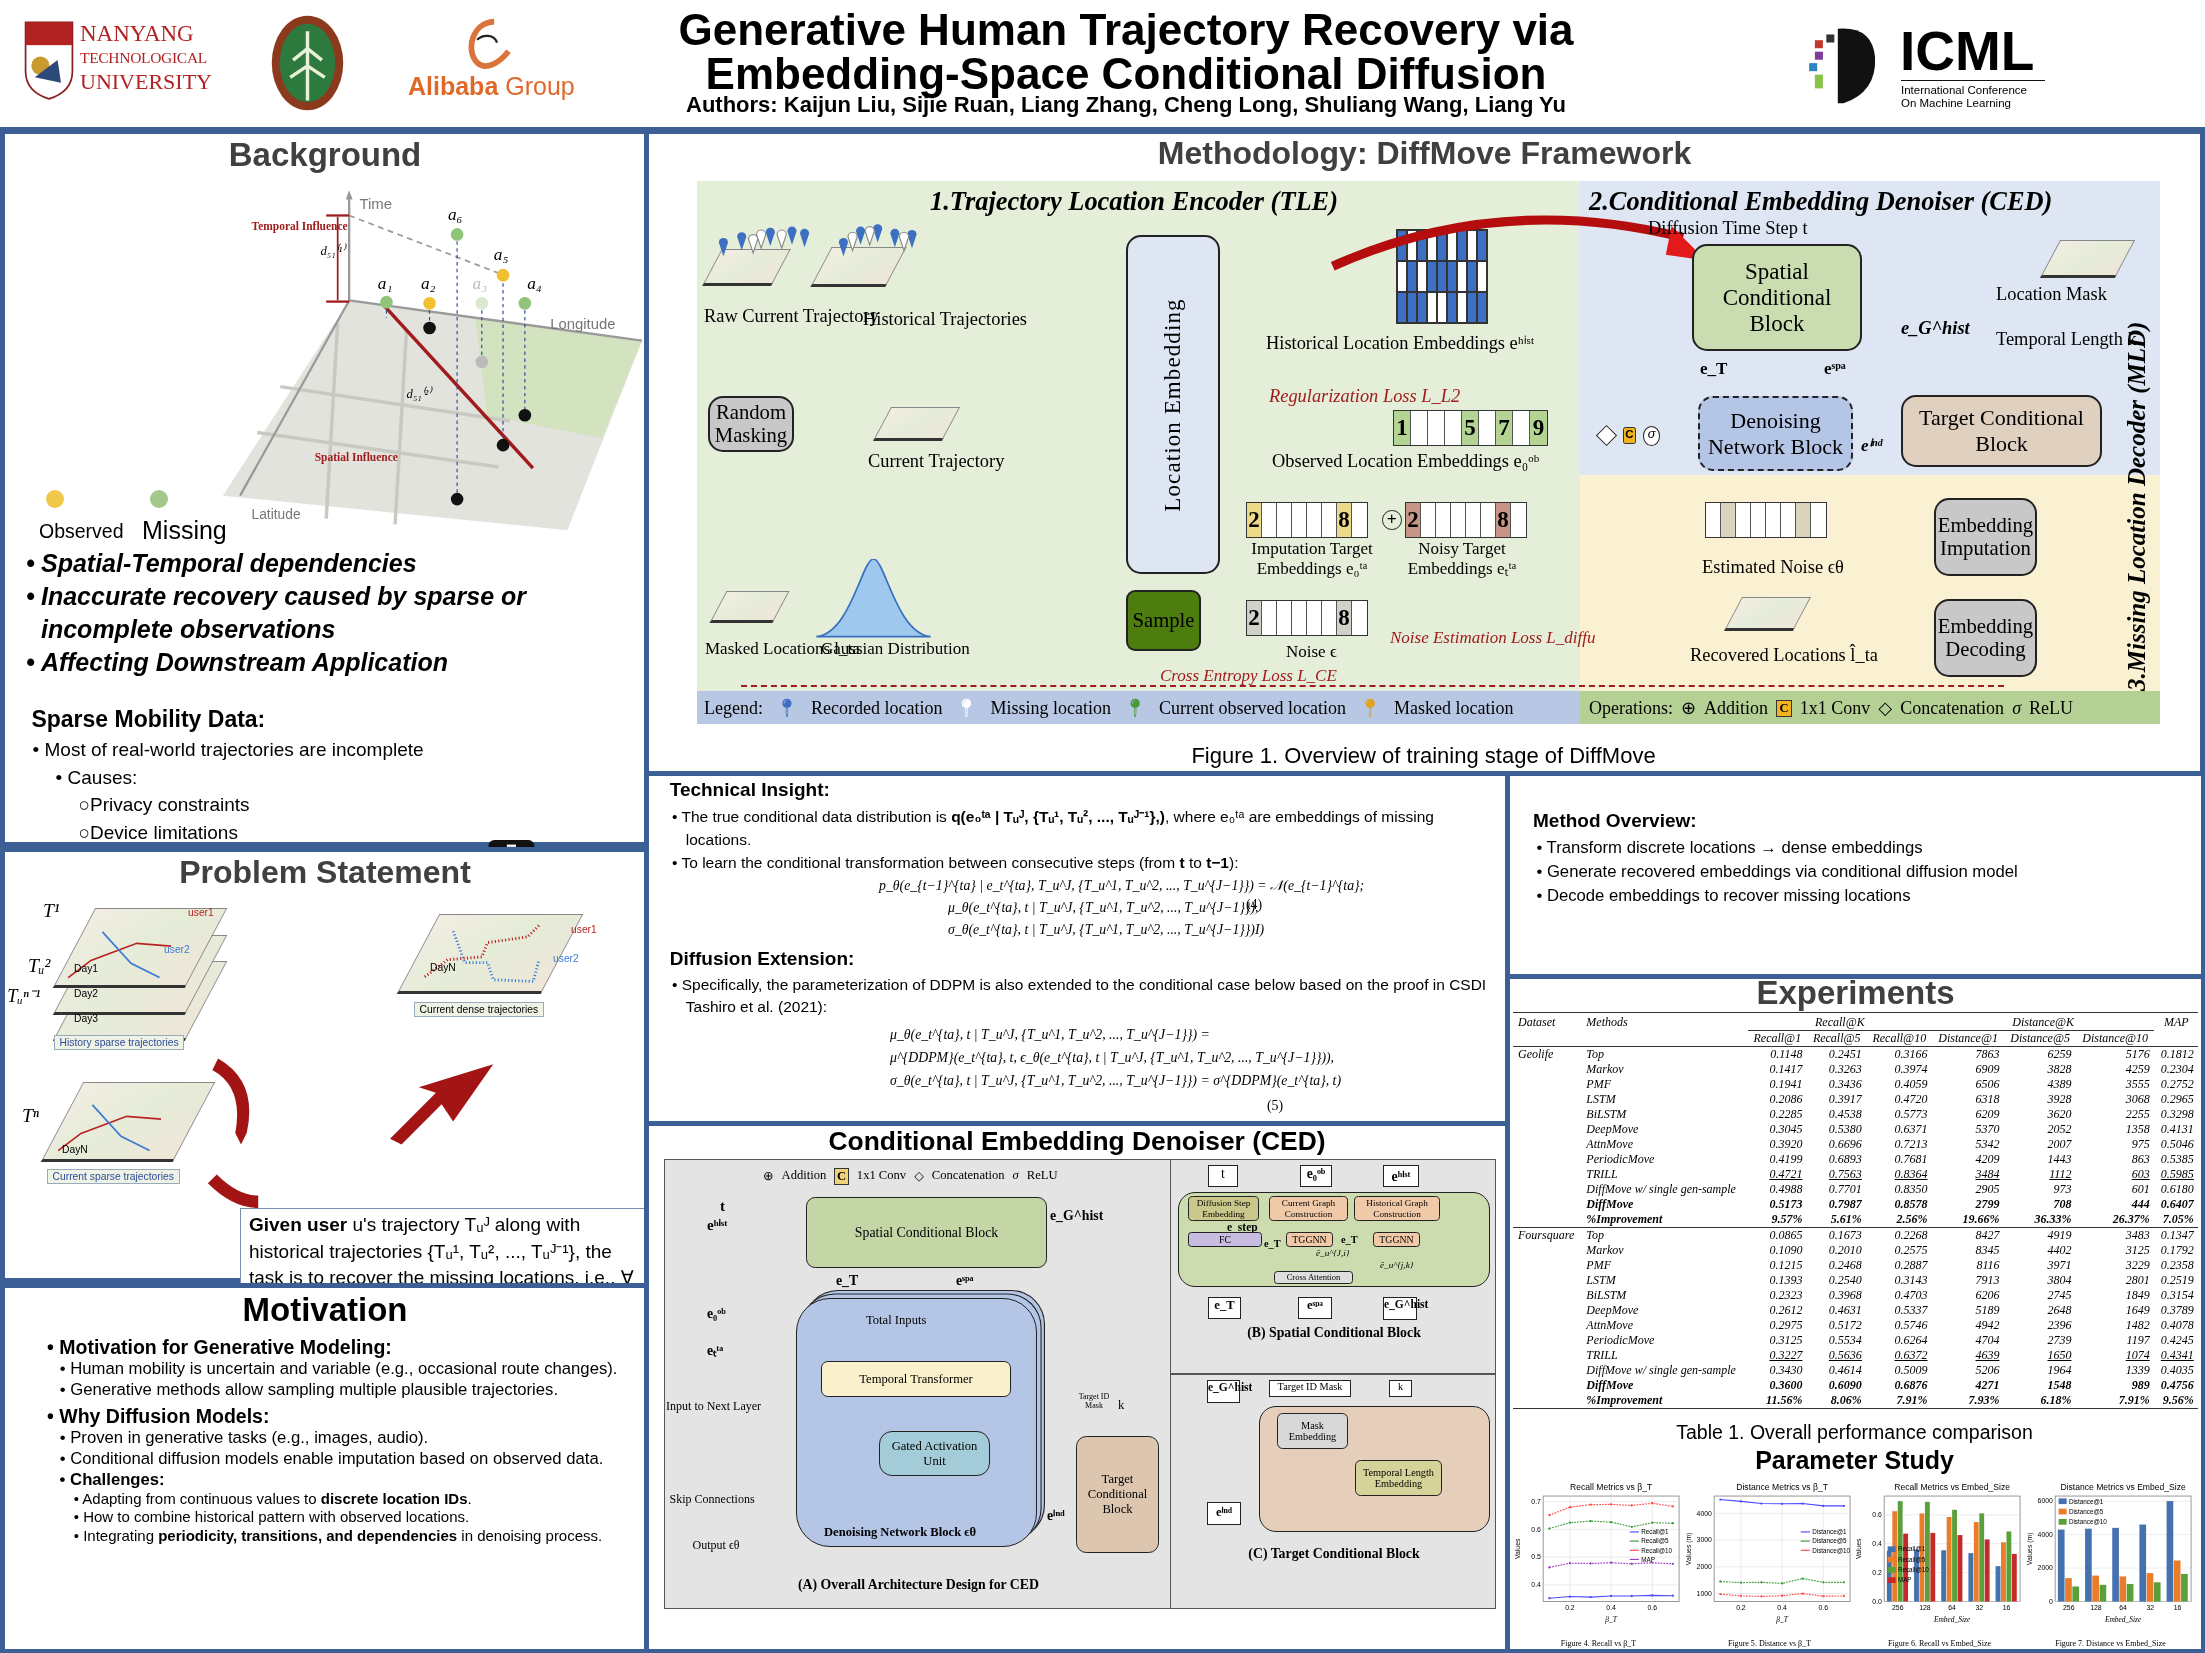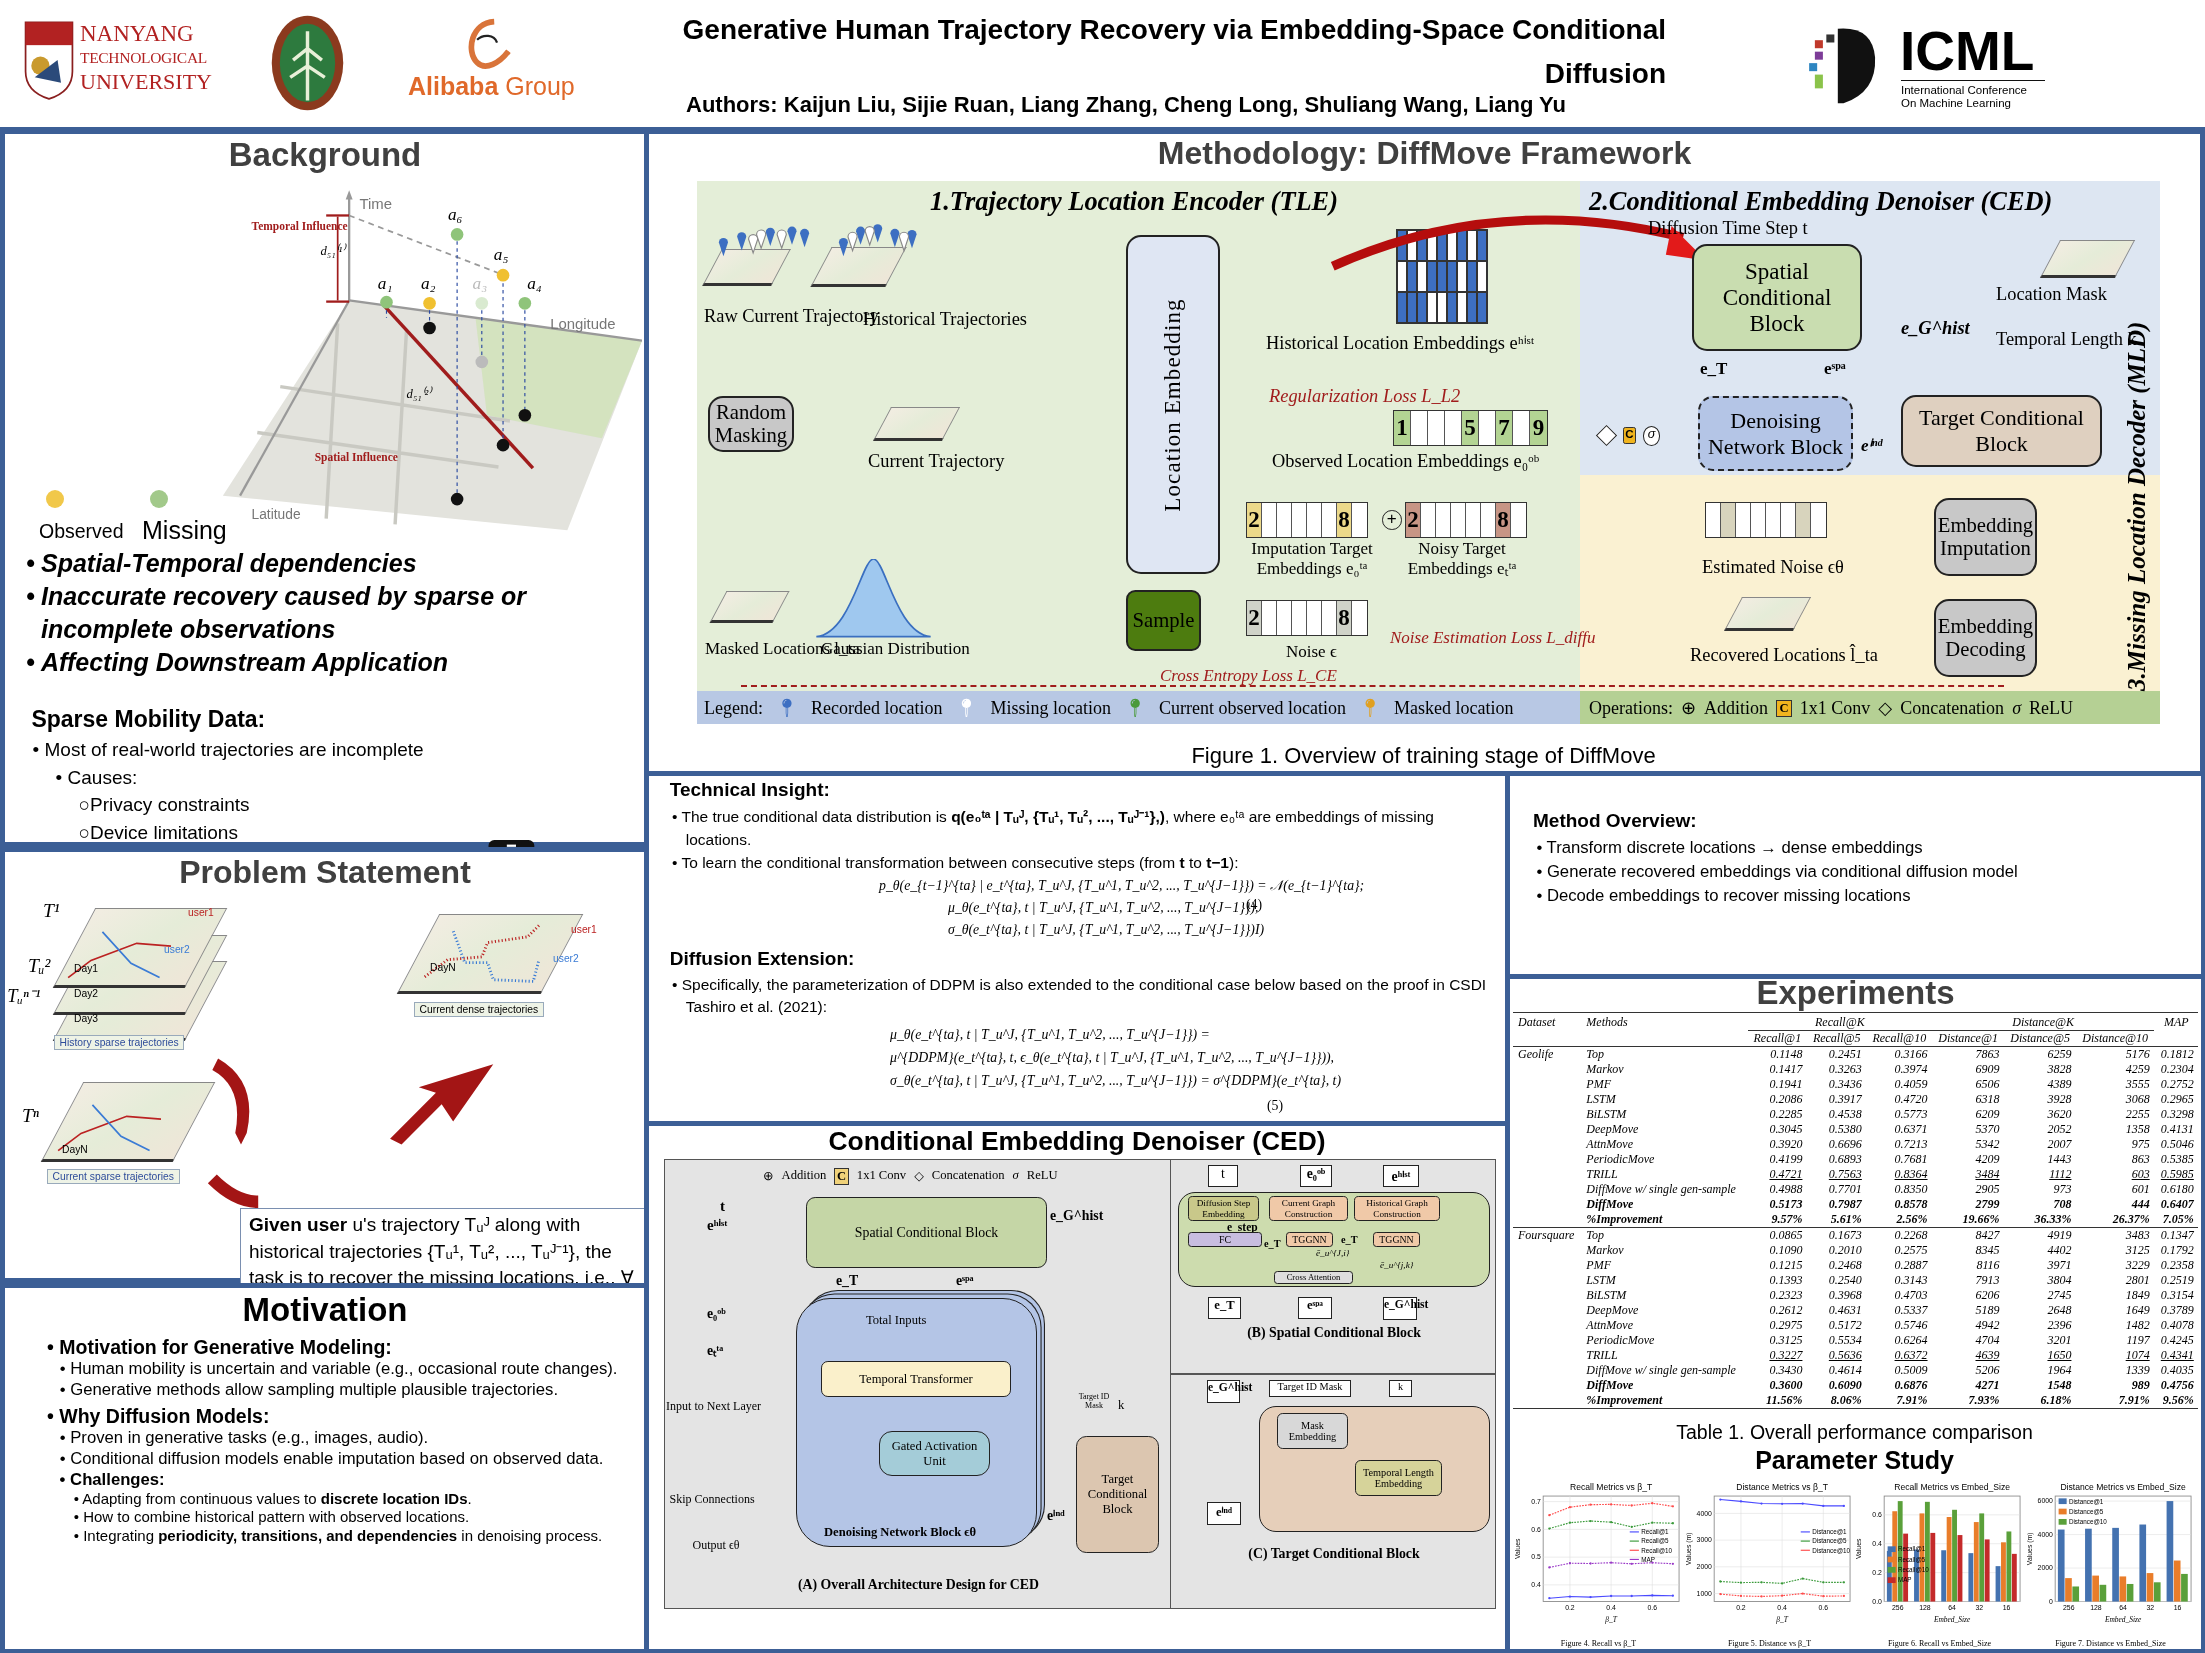--- a/index.html
+++ b/index.html
@@ -3,21 +3,21 @@
 <meta charset="utf-8">
 <style>
   * { box-sizing: border-box; margin: 0; padding: 0; }
   html, body { width: 2205px; height: 1654px; background: #ffffff; overflow: hidden; }
   body { font-family: "Liberation Sans", sans-serif; color: #000; position: relative; }
   .serif { font-family: "Liberation Serif", serif; }
   .abs { position: absolute; }
 
   
   #header { position: absolute; left: 0; top: 0; width: 2205px; height: 129px; background: #fff; }
-  #title { position: absolute; left: 586px; top: 8px; width: 1080px; text-align: right; font-weight: bold; font-size: 28px; line-height: 44px; }
+  #title { position: absolute; left: 586px; top: 8px; width: 1080px; text-align: center; font-weight: bold; font-size: 44px; line-height: 44px; }
   #authors { position: absolute; left: 586px; top: 92px; width: 1080px; text-align: center; font-weight: bold; font-size: 22px; }
   .logo-ntu { position: absolute; left: 23px; top: 19.5px; width: 207px; height: 80px; }
   .logo-bit { position: absolute; left: 270px; top: 13.8px; width: 75px; height: 98px; }
   .logo-ali { position: absolute; left: 408px; top: 17px; width: 184px; height: 86px; }
   .logo-icml { position: absolute; left: 1809px; top: 23px; width: 241px; height: 86px; }
 
   
   .panel { position: absolute; background: #fff; border: 5.7px solid #3c5f96; }
   .panel-title { position: absolute; width: 100%; text-align: center; font-weight: bold; }
   .gap-bar { position: absolute; background: #3c5f96; }
@@ -861,21 +861,21 @@
           <td class="num">1482</td>
           <td class="num">0.4078</td>
         </tr>
         <tr>
           <td></td>
           <td>PeriodicMove</td>
           <td class="num">0.3125</td>
           <td class="num">0.5534</td>
           <td class="num">0.6264</td>
           <td class="num">4704</td>
-          <td class="num">3201</td>
+          <td class="num">2739</td>
           <td class="num">1197</td>
           <td class="num">0.4245</td>
         </tr>
         <tr>
           <td></td>
           <td>TRILL</td>
           <td class="num ul">0.3227</td>
           <td class="num ul">0.5636</td>
           <td class="num ul">0.6372</td>
           <td class="num ul">4639</td>

